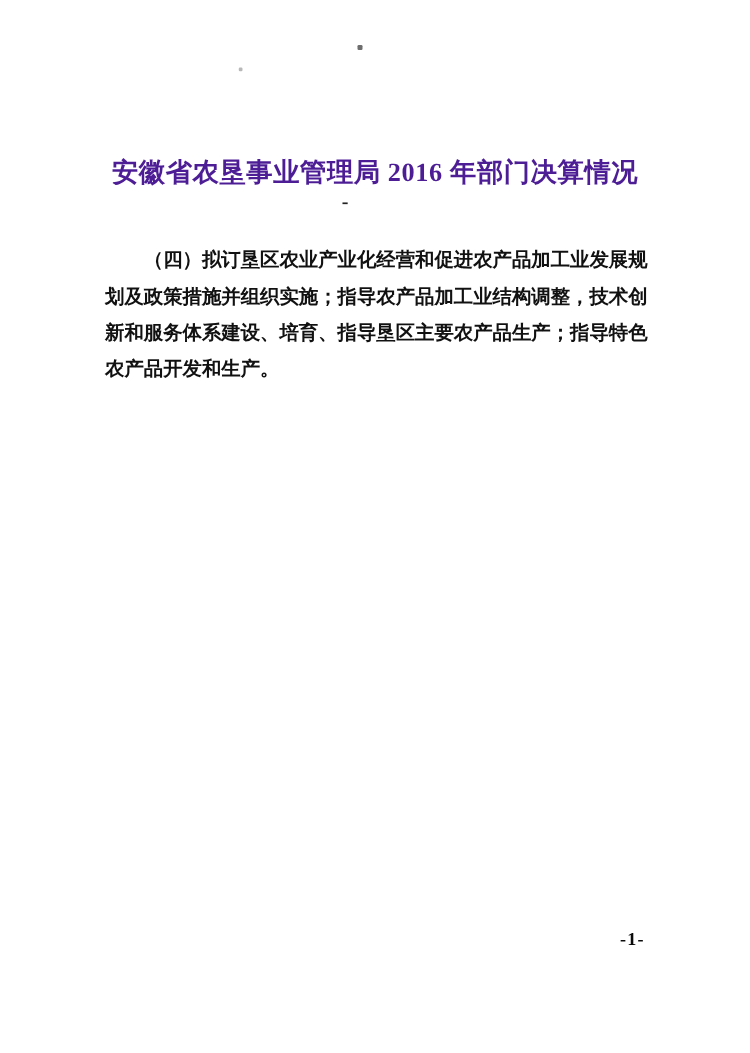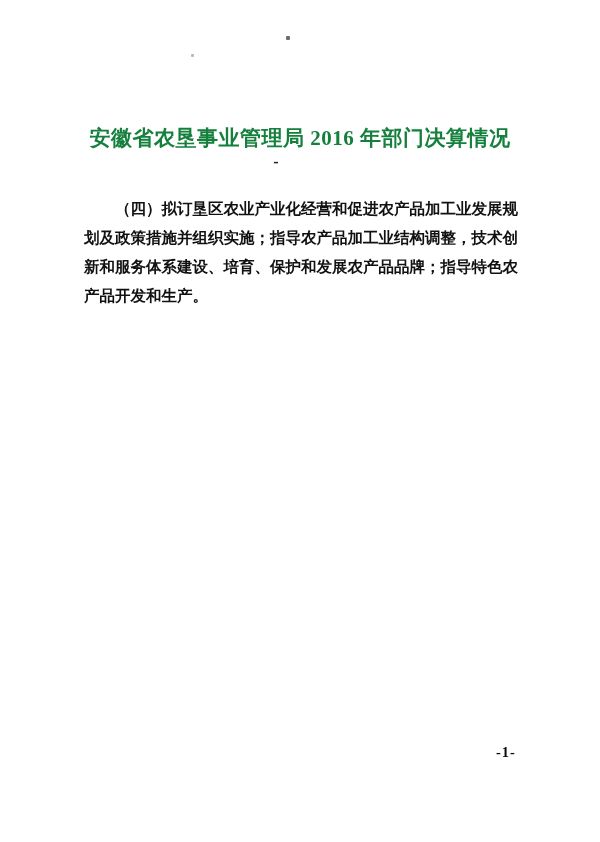--- a/index.html
+++ b/index.html
@@ -19,21 +19,21 @@
   .doc-title {
     position: absolute;
     top: 124px;
     left: 0;
     width: 100%;
     text-align: center;
     font-size: 21px;
     line-height: 28px;
     font-weight: 700;
     letter-spacing: 0.5px;
-    color: #15803d;
+    color: #4c1d95;
     white-space: nowrap;
   }
   .title-mark {
     position: absolute;
     top: 153px;
     left: 266px;
     width: 20px;
     text-align: center;
     font-size: 16px;
     font-weight: 700;
@@ -94,18 +94,18 @@
 <div class="page">
 
   <span class="speck speck-a"></span>
   <span class="speck speck-b"></span>
 
   <div class="doc-title">安徽省农垦事业管理局 2016 年部门决算情况</div>
 
   <div class="title-mark">-</div>
 
   <div class="content">
-    <p>（四）拟订垦区农业产业化经营和促进农产品加工业发展规划及政策措施并组织实施；指导农产品加工业结构调整，技术创新和服务体系建设、培育、保护和发展农产品品牌；指导特色农产品开发和生产。</p>
+    <p>（四）拟订垦区农业产业化经营和促进农产品加工业发展规划及政策措施并组织实施；指导农产品加工业结构调整，技术创新和服务体系建设、培育、指导垦区主要农产品生产；指导特色农产品开发和生产。</p>
   </div>
 
   <div class="page-number">-1-</div>
 
 </div>
 
 </body></html>

